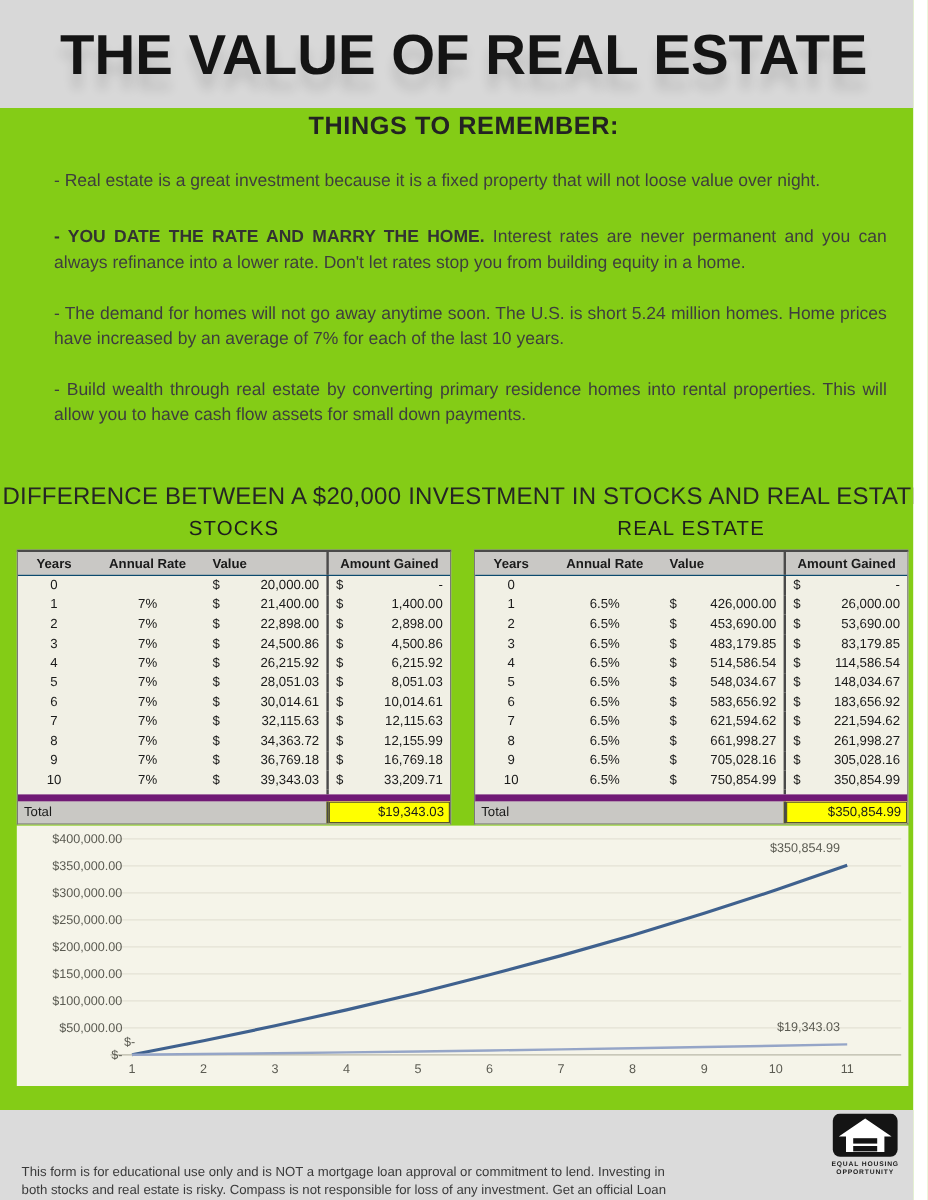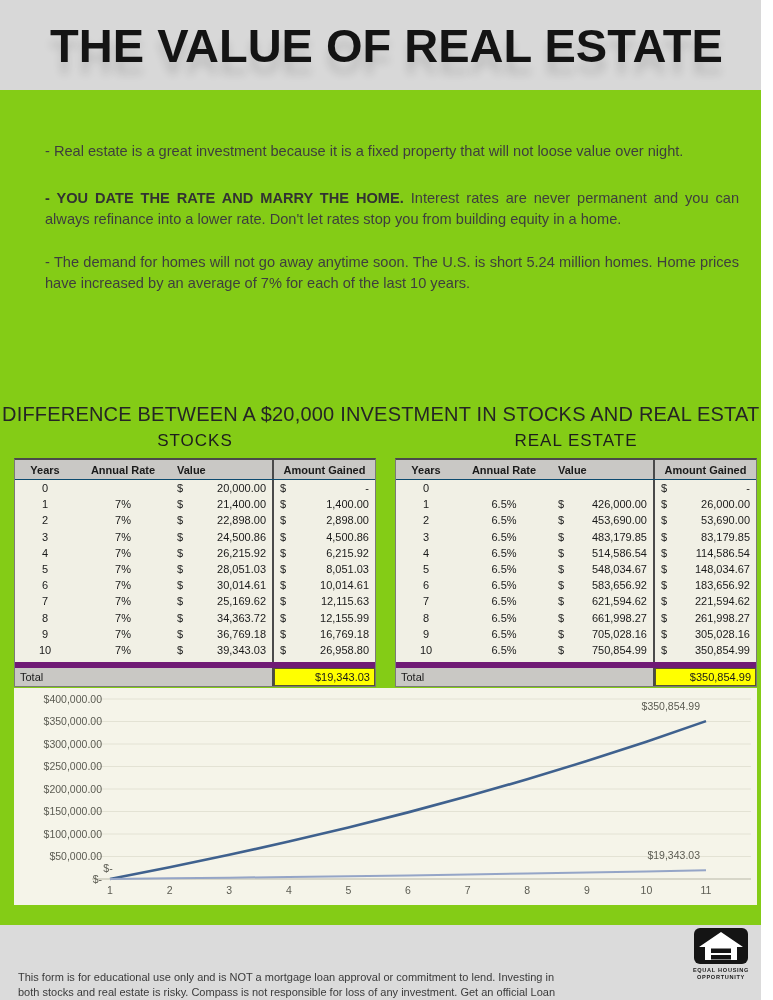--- a/index.html
+++ b/index.html
@@ -64,25 +64,27 @@
 </style>
 </head>
 <body>
 
 <div class="page">
 
   <div class="header-band">
     <h1 class="page-title">THE VALUE OF REAL ESTATE</h1>
   </div>
 
+  <div class="things-heading">THINGS TO REMEMBER:</div>
 
   <div class="bullets">
     <p><b></b><span>- Real estate is a great investment because it is a fixed property that will not loose value over night.</span></p>
     <p><b>- YOU DATE THE RATE AND MARRY THE HOME.</b><span> Interest rates are never permanent and you can always refinance into a lower rate. Don't let rates stop you from building equity in a home.</span></p>
     <p><b></b><span>- The demand for homes will not go away anytime soon. The U.S. is short 5.24 million homes. Home prices have increased by an average of 7% for each of the last 10 years.</span></p>
+    <p><b></b><span>- Build wealth through real estate by converting primary residence homes into rental properties. This will allow you to have cash flow assets for small down payments.</span></p>
   </div>
 
   <div class="comparison-heading">DIFFERENCE BETWEEN A  $20,000 INVESTMENT IN STOCKS AND REAL ESTATE</div>
   <div class="table-title stocks">STOCKS</div>
   <div class="table-title realestate">REAL ESTATE</div>
 
   <div class="dtable stocks">
     <div class="thead">
       <div class="c years">Years</div>
       <div class="c rate">Annual Rate</div>
@@ -172,21 +174,21 @@
           <div class="c money gain">
             <span>$</span>
             <span>10,014.61</span>
           </div>
         </div>
         <div class="trow">
           <div class="c years">7</div>
           <div class="c rate">7%</div>
           <div class="c money">
             <span>$</span>
-            <span>25,169.62</span>
+            <span>32,115.63</span>
           </div>
           <div class="c money gain">
             <span>$</span>
             <span>12,115.63</span>
           </div>
         </div>
         <div class="trow">
           <div class="c years">8</div>
           <div class="c rate">7%</div>
           <div class="c money">
@@ -212,21 +214,21 @@
         </div>
         <div class="trow">
           <div class="c years">10</div>
           <div class="c rate">7%</div>
           <div class="c money">
             <span>$</span>
             <span>39,343.03</span>
           </div>
           <div class="c money gain">
             <span>$</span>
-            <span>26,958.80</span>
+            <span>33,209.71</span>
           </div>
         </div>
       </div>
     <div class="tspacer trow">
         <div class="c years"></div>
         <div class="c rate"></div>
         <div class="c money"></div>
         <div class="c gain"></div>
       </div>
     <div class="total-row">

